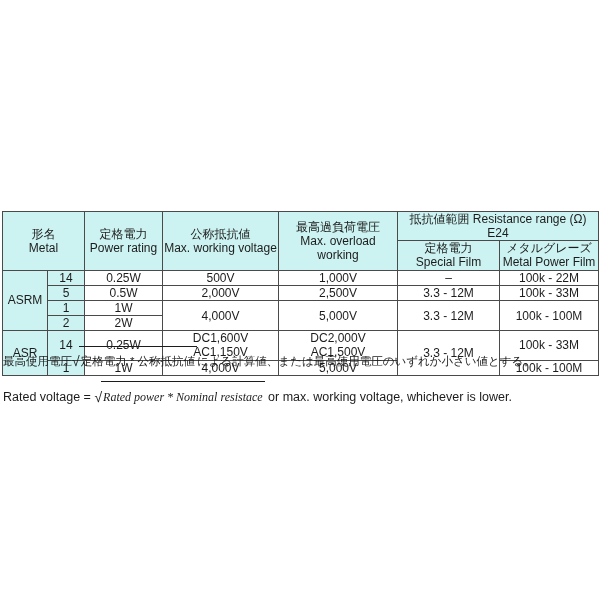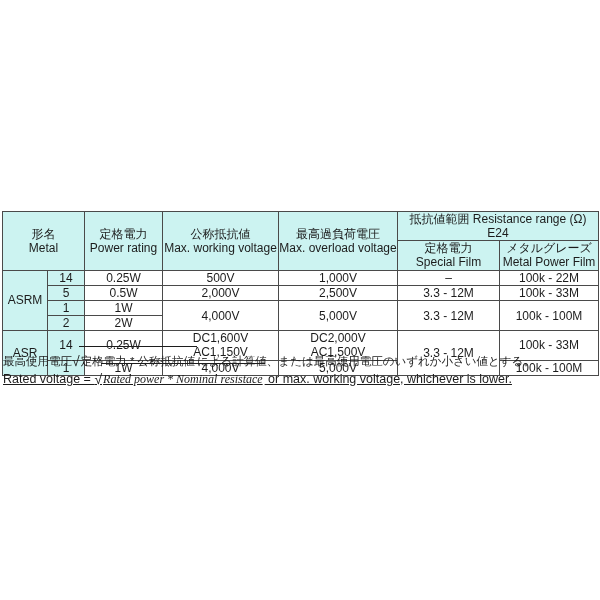--- a/index.html
+++ b/index.html
@@ -6,21 +6,21 @@
   .page{position:relative;width:600px;height:600px;background:#ffffff;overflow:hidden;
         font-family:"Liberation Sans",sans-serif;color:#1c1c1c;}
   table.spec{position:absolute;left:2px;top:211px;width:596px;border-collapse:collapse;
              table-layout:fixed;font-size:12px;}
   .spec th,.spec td{border:1px solid #4a4a4a;text-align:center;vertical-align:middle;
                     padding:0;font-weight:normal;line-height:1.18;overflow:hidden;}
   .cy{background:#ccf3f1;margin-top:40px;}
   .two span{display:block;}
   .footnote{position:absolute;left:3px;top:353px;font-size:11.5px;line-height:1.25;
             white-space:nowrap;}
-  .footnote .en-line{font-size:12.5px;margin-top:0;text-decoration:underline;}
+  .footnote .en-line{font-size:12.5px;margin-top:18px;}
   .sqrt{font-size:14px;vertical-align:-1px;margin-right:-1px;}
   .radicand{border-top:1px solid #1c1c1c;padding:8px 2px;}
   .math{font-family:"Liberation Serif",serif;font-style:italic;font-size:12px;}
 </style>
 </head>
 <body>
 
 <div class="page">
 
   <table class="spec">
@@ -42,21 +42,21 @@
       <th rowspan="2" class="cy two">
         <span>定格電力</span>
         <span>Power rating</span>
       </th>
       <th rowspan="2" class="cy two">
         <span>公称抵抗値</span>
         <span>Max. working voltage</span>
       </th>
       <th rowspan="2" class="cy two">
         <span>最高過負荷電圧</span>
-        <span>Max. overload voltage</span>
+        <span>Max. overload working</span>
       </th>
       <th colspan="2" class="cy two">
         <span>抵抗値範囲 Resistance range (Ω)</span>
         <span>E24</span>
       </th>
     </tr>
     <tr style="height:21px">
       <th class="cy two">
         <span>定格電力</span>
         <span>Special Film</span>

